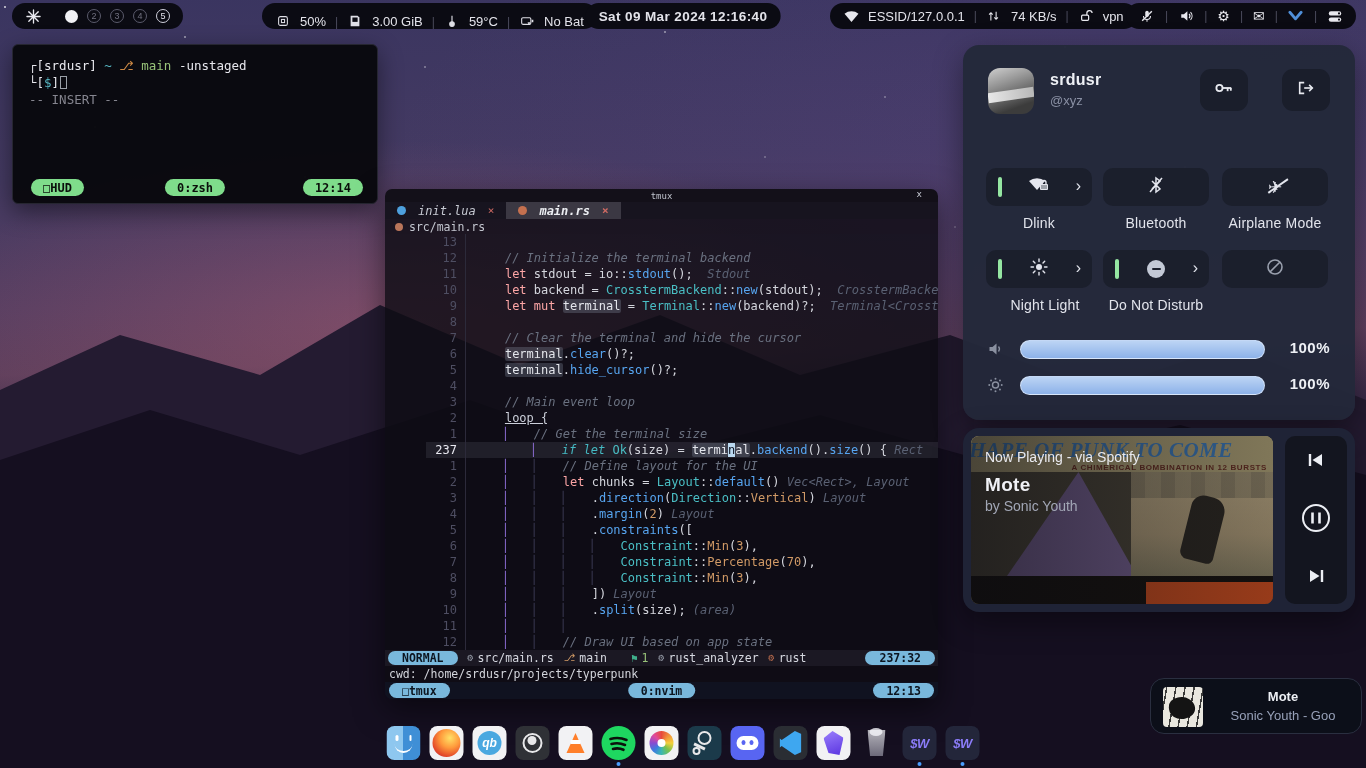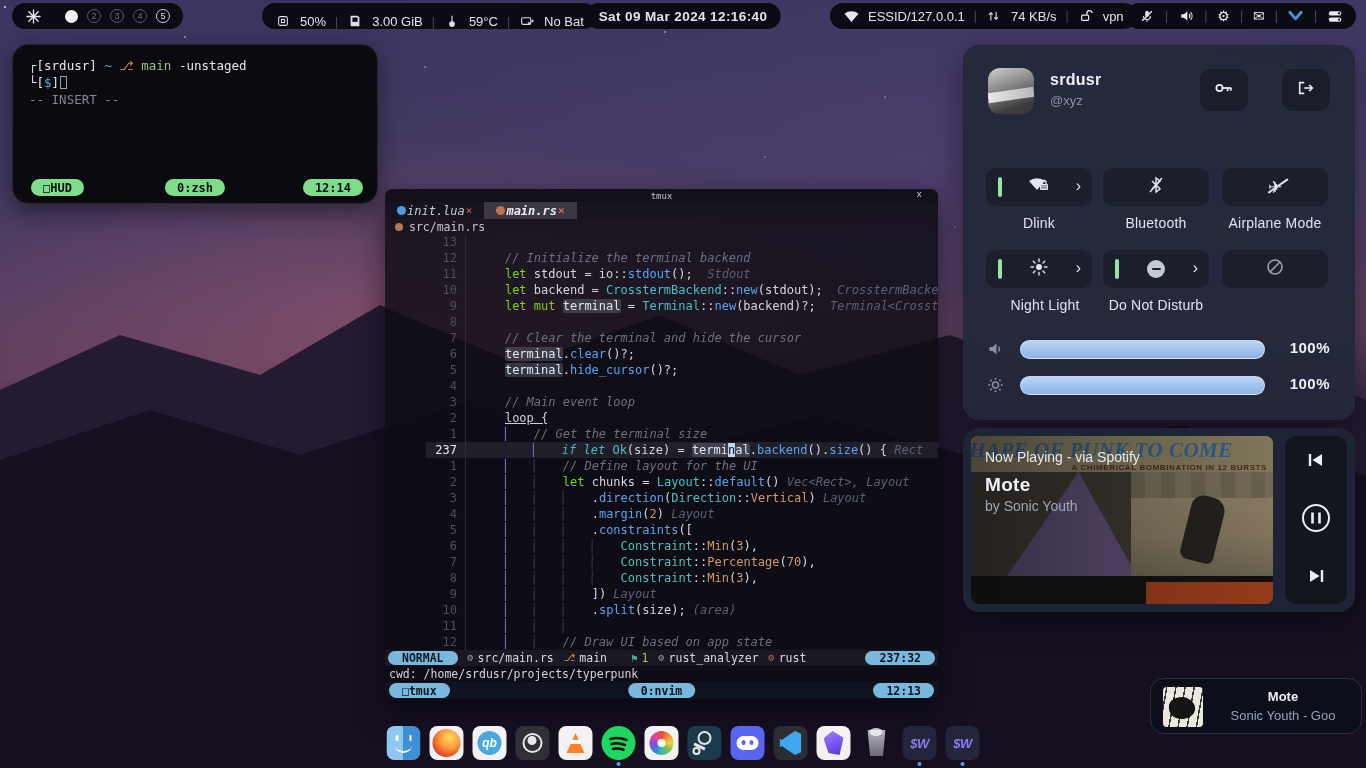--- a/index.html
+++ b/index.html
@@ -27,44 +27,44 @@
   .ws-dot { width:13px; height:13px; border-radius:50%; background:#f2f2f6; }
   .ws-num { width:14px; height:14px; border-radius:50%; border:1.4px solid #5b5b6c; color:#70707f; font-size:9px; display:flex; align-items:center; justify-content:center; }
   .ws-num.occ { border-color:#cfcfdb; color:#e2e2ec; }
   .clockpill { font-weight:bold; font-size:13.5px; letter-spacing:.4px; }
   .ticon { display:inline-flex; align-items:center; justify-content:center; width:16px; height:16px; }
   .ticon svg { display:block; }
   .glyph { font-size:14px; line-height:1; }
   .tray-gap { display:flex; align-items:center; gap:10px; }
 
   
-  .term { position:absolute; left:12px; top:44px; width:366px; height:160px; background:rgba(8,8,13,.96); border:1px solid #262631; border-radius:16px; box-shadow:0 8px 24px rgba(0,0,0,.45); font-family:"DejaVu Sans Mono", monospace; font-size:12.5px; color:#d8d8de; }
+  .term { position:absolute; left:12px; top:44px; width:366px; height:160px; background:rgba(8,8,13,.96); border:1px solid #262631; border-radius:6px; box-shadow:0 8px 24px rgba(0,0,0,.45); font-family:"DejaVu Sans Mono", monospace; font-size:12.5px; color:#d8d8de; }
   .term-body { padding:12px 0 0 16px; line-height:17px; white-space:pre; }
   .t-user{color:#e6e6ec;} .t-cyan{color:#56b6c2;} .t-green{color:#98c379;} .t-orange{color:#cc8844;} .t-dim{color:#85858f;}
   .t-cursor { display:inline-block; width:7px; height:13px; border:1px solid #9aa0a8; vertical-align:-2px; margin-left:1px; }
   .badge-row { position:absolute; left:0; right:0; bottom:7px; height:17px; }
   .gbadge { position:absolute; height:17px; background:#7fdc8b; color:#0b0f0b; border-radius:9px; font-family:"DejaVu Sans Mono", monospace; font-size:12px; font-weight:bold; display:flex; align-items:center; padding:0 12px; }
 
   
   .editor { position:absolute; left:385px; top:189px; width:553px; height:510px; border-radius:7px; overflow:hidden; box-shadow:0 10px 30px rgba(0,0,0,.5); font-family:"DejaVu Sans Mono", monospace; }
   .ed-title { height:13px; background:#131019; color:#bfc2cc; font-size:9px; display:flex; align-items:center; justify-content:center; position:relative; }
   .ed-close { position:absolute; right:16px; top:0; font-size:9px; color:#c9ccd6; }
   .ed-tabs { height:17px; background:#17141f; display:flex; align-items:stretch; font-size:12px; font-style:italic; color:#c6c9d2; }
-  .ed-tab { display:flex; align-items:center; gap:1px; padding:0 12px; }
+  .ed-tab { display:flex; align-items:center; gap:12px; padding:0 12px; }
   .ed-tab.active { background:#3b3843; font-weight:bold; color:#eceef2;text-align:right; }
   .tab-x { color:#cf6a63; font-style:normal; font-size:11px; }
   .dot-ic { width:9px; height:9px; border-radius:50%; display:inline-block; }
   .ed-winbar { height:15px; background:rgba(18,15,24,.88); color:#c3c6cf; font-size:11.5px; display:flex; align-items:center; gap:6px; padding:0 10px; }
   .ed-code { height:416px; background:rgba(14,12,20,.82); overflow:hidden; font-size:12px; line-height:16px; }
   .cl { display:flex; height:16px; white-space:pre;margin-left:41px; }
   .cl.cur { background:rgba(128,128,150,.16);gap:28px; }
   .ln { width:40px; flex:0 0 40px; text-align:right; padding-right:8px; color:#4e4e62; border-right:1px solid #2c2a3a; }
   .cl.cur .ln { color:#e8e8f0; }
   .lt { padding-left:10px; overflow:hidden; }
-  .s-pl{color:#d4d6dd;} .s-kw{color:#84cc16;} .s-kwi{color:#45b8c2;font-style:italic;}
+  .s-pl{color:#d4d6dd;} .s-kw{color:#fca5a5;} .s-kwi{color:#45b8c2;font-style:italic;}
   .s-ty{color:#4abfc5;} .s-fn{color:#57a5f0;} .s-nu{color:#d19a66;} .s-ev{color:#d19a66;}
   .s-cm{color:#6a7180;font-style:italic;} .s-in{color:#5a6173;font-style:italic;}
   .s-hl{color:#e4e6ec;background:rgba(135,145,165,.30);border-radius:2px;}
   .s-cu{color:#0d1220;background:#b9d7ee;}
   .s-lp{color:#ccd0da;text-decoration:underline;}
   .s-gp{color:#8f6fd8;} .s-gg{color:#3c3c55;}
   .ed-status { height:16px; background:#1b1823; display:flex; align-items:center; gap:10px; font-size:11.5px; color:#d6d8e0; padding:0 3px; }
   .bluepill { background:#79b8dc; color:#0c1520; border-radius:8px; height:14px; display:flex; align-items:center; padding:0 14px; font-weight:bold; font-size:11.5px; }
   .st-item { display:flex; align-items:center; gap:4px; }
   .ed-cmd { height:16px; background:rgba(14,12,20,.9); color:#d3d5dc; font-size:11.5px; display:flex; align-items:center; padding:0 4px; }

